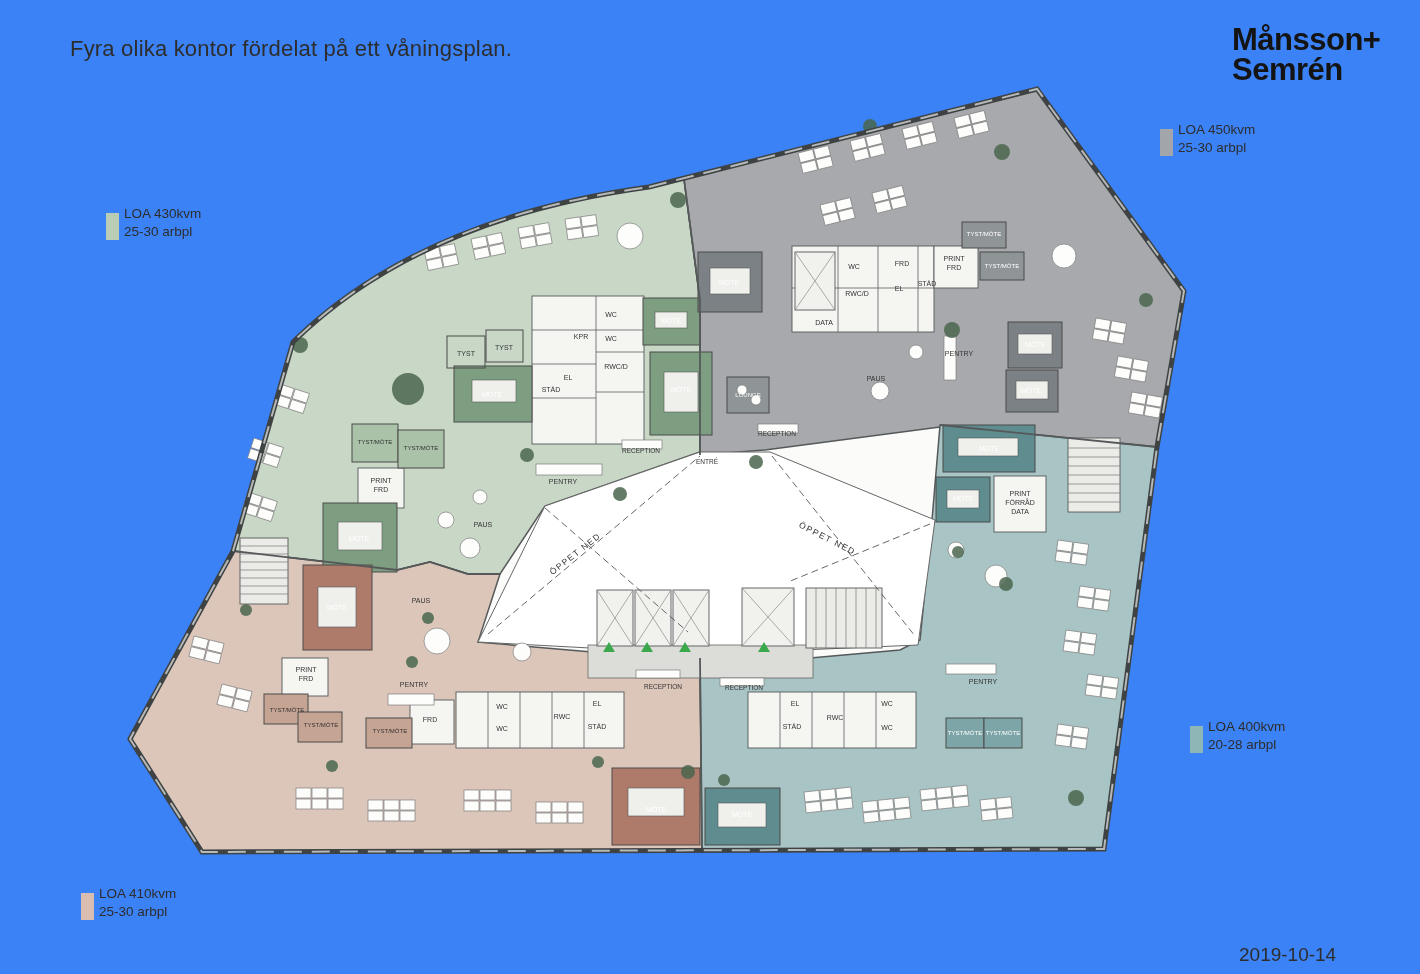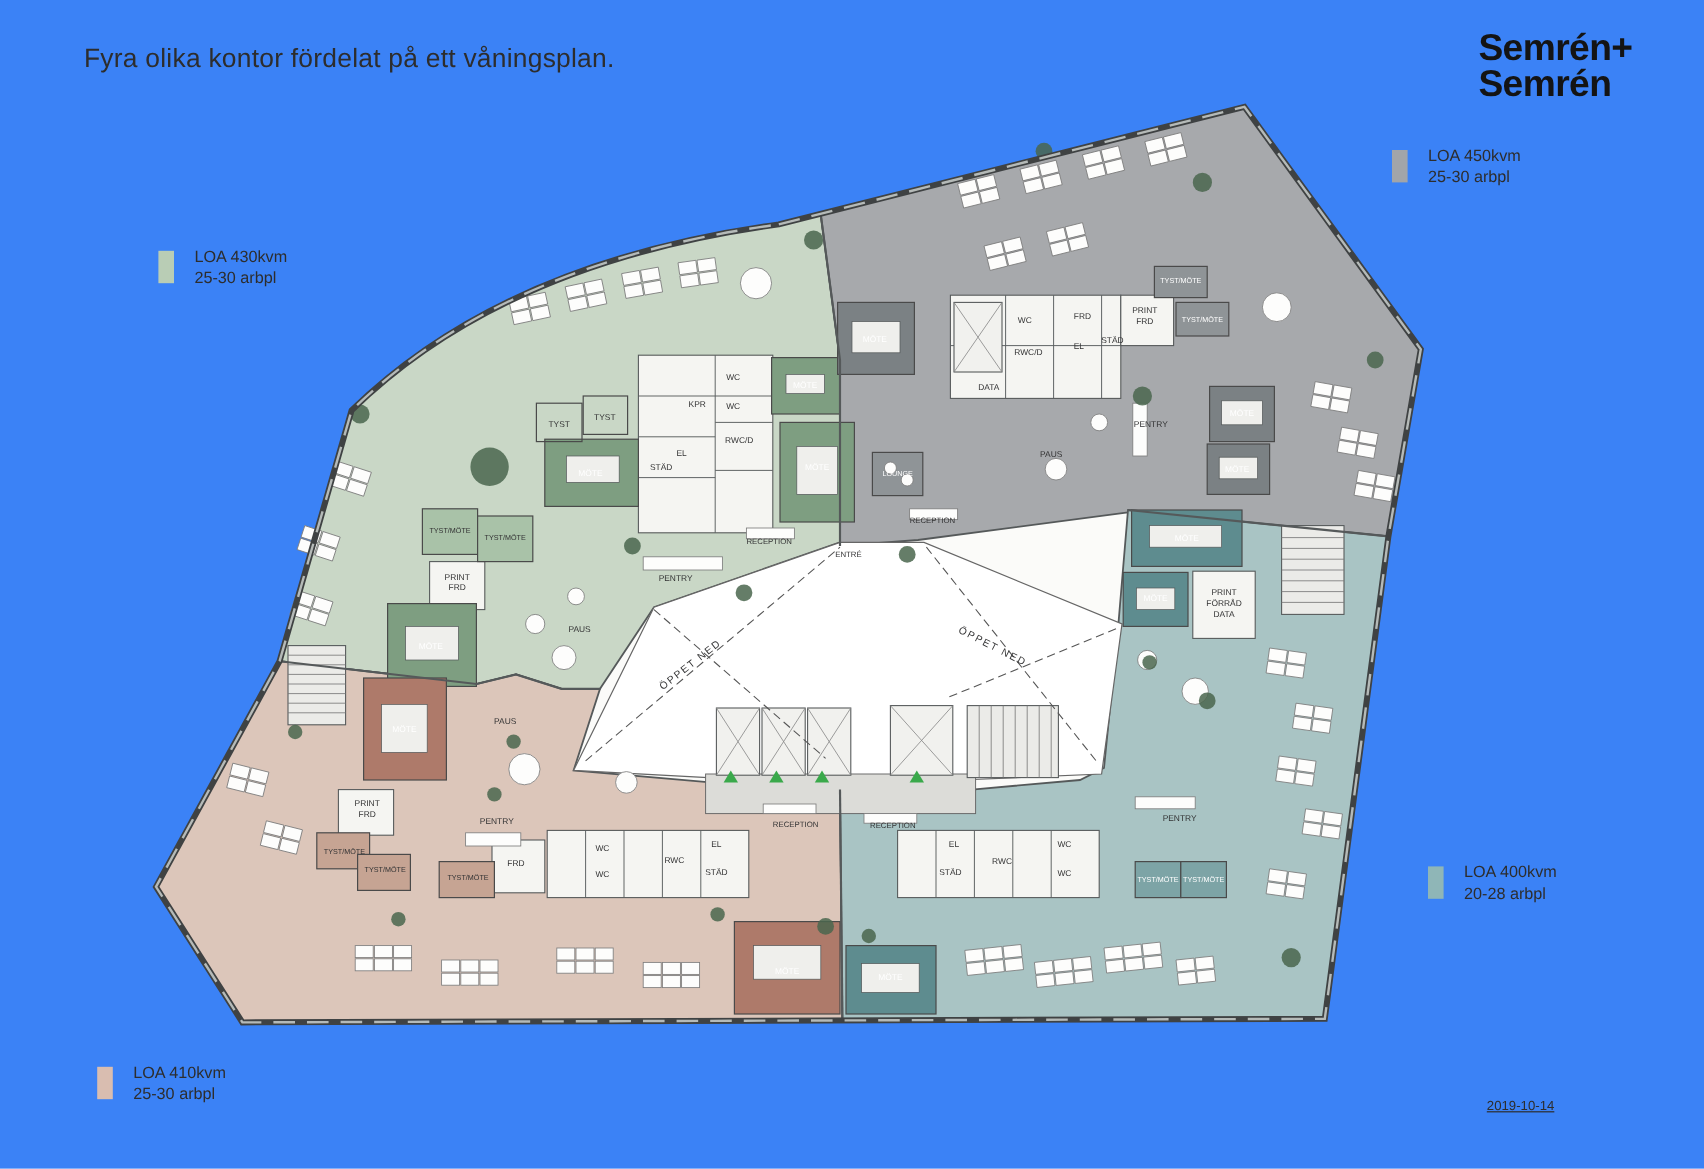--- a/index.html
+++ b/index.html
@@ -2,26 +2,26 @@
 <html><head>
 <meta charset="utf-8">
 <style>
   * { margin:0; padding:0; box-sizing:border-box; }
   html,body { width:1420px; height:974px; background:#fff; font-family:"Liberation Sans",sans-serif; }
   .page { position:relative; width:1420px; height:974px; overflow:hidden; background:#3b82f6; }
 
   .page-title { position:absolute; left:70px; top:36px; font-size:22px; color:#2d2d2d; letter-spacing:.2px; font-weight:400; }
   .logo { position:absolute; left:1232px; top:25px; font-size:31px; font-weight:700; color:#141414; line-height:.97; letter-spacing:-.5px; }
 
-  .legend { position:absolute; display:flex; gap:17px; align-items:center; }
+  .legend { position:absolute; display:flex; gap:5px; align-items:flex-end; }
   .swatch { width:13px; height:27px; flex:0 0 13px; }
   .ltxt { font-size:13.5px; color:#2d2d2d; line-height:1.3; white-space:nowrap; }
 
   .titleblock { position:absolute; left:1239px; top:832px; font-size:13.5px; color:#2d2d2d; line-height:1.38; }
-  .dateline { position:absolute; left:1239px; top:916px; font-size:11px; color:#2d2d2d;text-decoration:underline; }
+  .dateline { position:absolute; left:1239px; top:944px; font-size:19px; color:#2d2d2d; }
 
   svg.plan { position:absolute; left:0; top:0; }
   svg text { font-family:"Liberation Sans",sans-serif; }
   #room-labels text { text-anchor:middle; }
 
   .zone { stroke:#55595a; stroke-width:1.5; }
   .acc  { stroke:#4a4a4a; stroke-width:1; }
   .coreroom { fill:#f5f5f2; stroke:#55595a; stroke-width:0.9; }
   .thin { stroke:#5a5e5f; stroke-width:0.8; fill:none; }
   .lift { fill:#f1f1ee; stroke:#55595a; stroke-width:0.9; }
@@ -38,29 +38,29 @@
   .win  { fill:none; stroke:#b5bab8; stroke-width:2; stroke-dasharray:18 10; }
 </style>
 </head>
 <body>
 
 <div class="page">
 
   <div class="page-title">Fyra olika kontor fördelat på ett våningsplan.</div>
 
   <div class="logo">
-    <div>Semrén+</div>
+    <div>Månsson+</div>
     <div>Semrén</div>
   </div>
 
   <div class="legend" style="left:1160px;top:121px">
     <span class="swatch" style="background: rgb(162, 165, 169);"></span>
     <span class="ltxt"><span>LOA 450kvm</span><br><span>25-30 arbpl</span></span>
   </div>
-  <div class="legend" style="left:132px;top:205px">
+  <div class="legend" style="left:106px;top:205px">
     <span class="swatch" style="background: rgb(185, 205, 181);"></span>
     <span class="ltxt"><span>LOA 430kvm</span><br><span>25-30 arbpl</span></span>
   </div>
   <div class="legend" style="left:1190px;top:718px">
     <span class="swatch" style="background: rgb(143, 182, 183);"></span>
     <span class="ltxt"><span>LOA 400kvm</span><br><span>20-28 arbpl</span></span>
   </div>
   <div class="legend" style="left:81px;top:885px">
     <span class="swatch" style="background: rgb(217, 189, 176);"></span>
     <span class="ltxt"><span>LOA 410kvm</span><br><span>25-30 arbpl</span></span>

